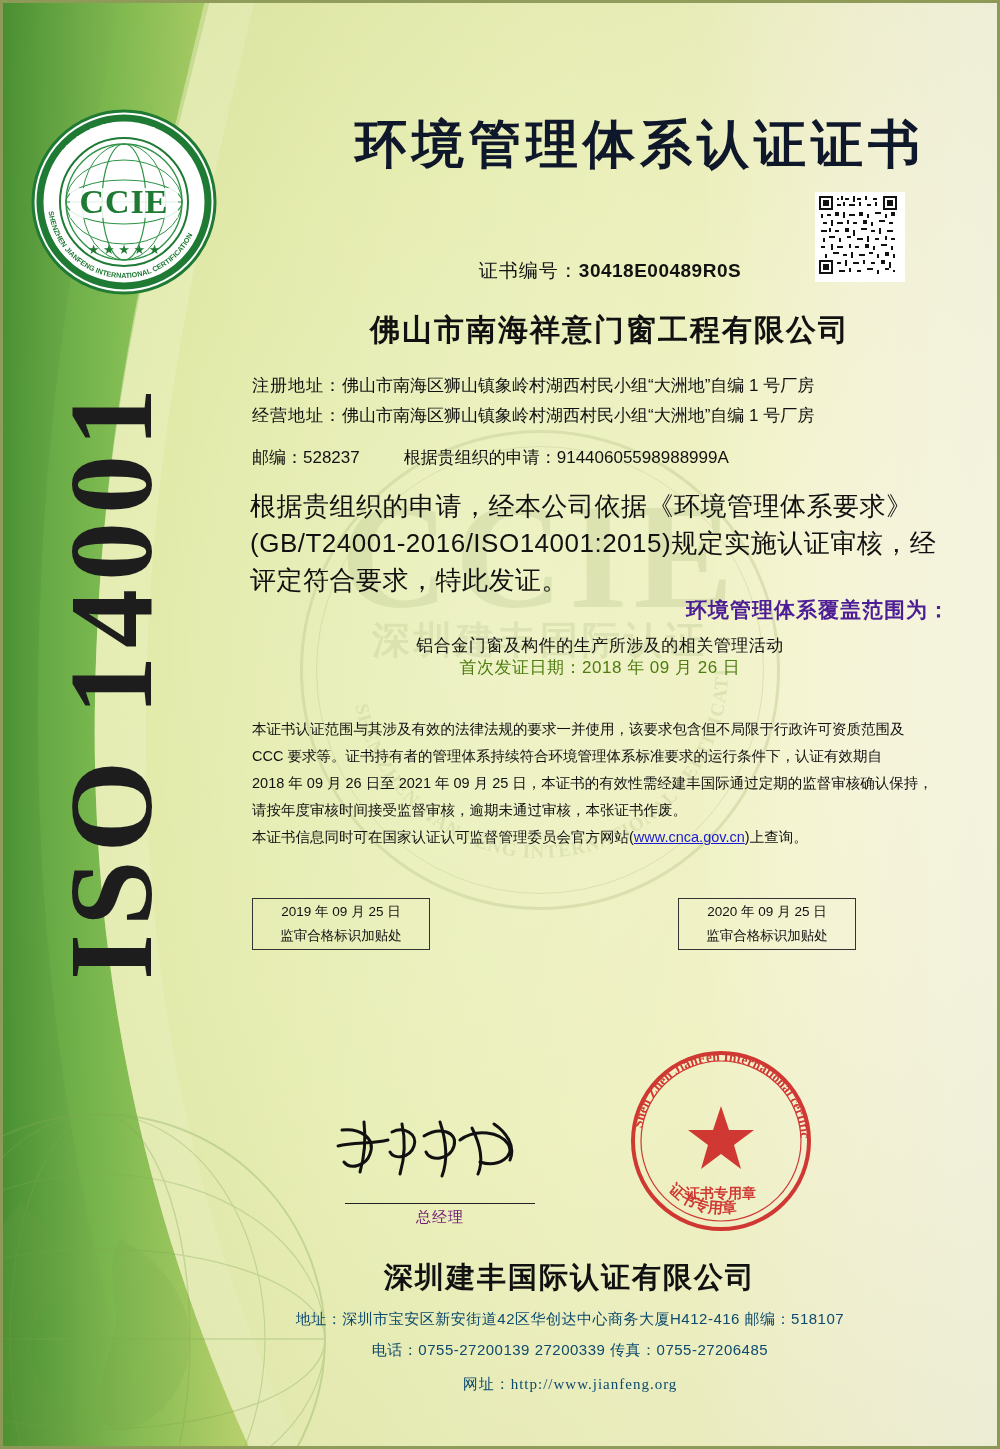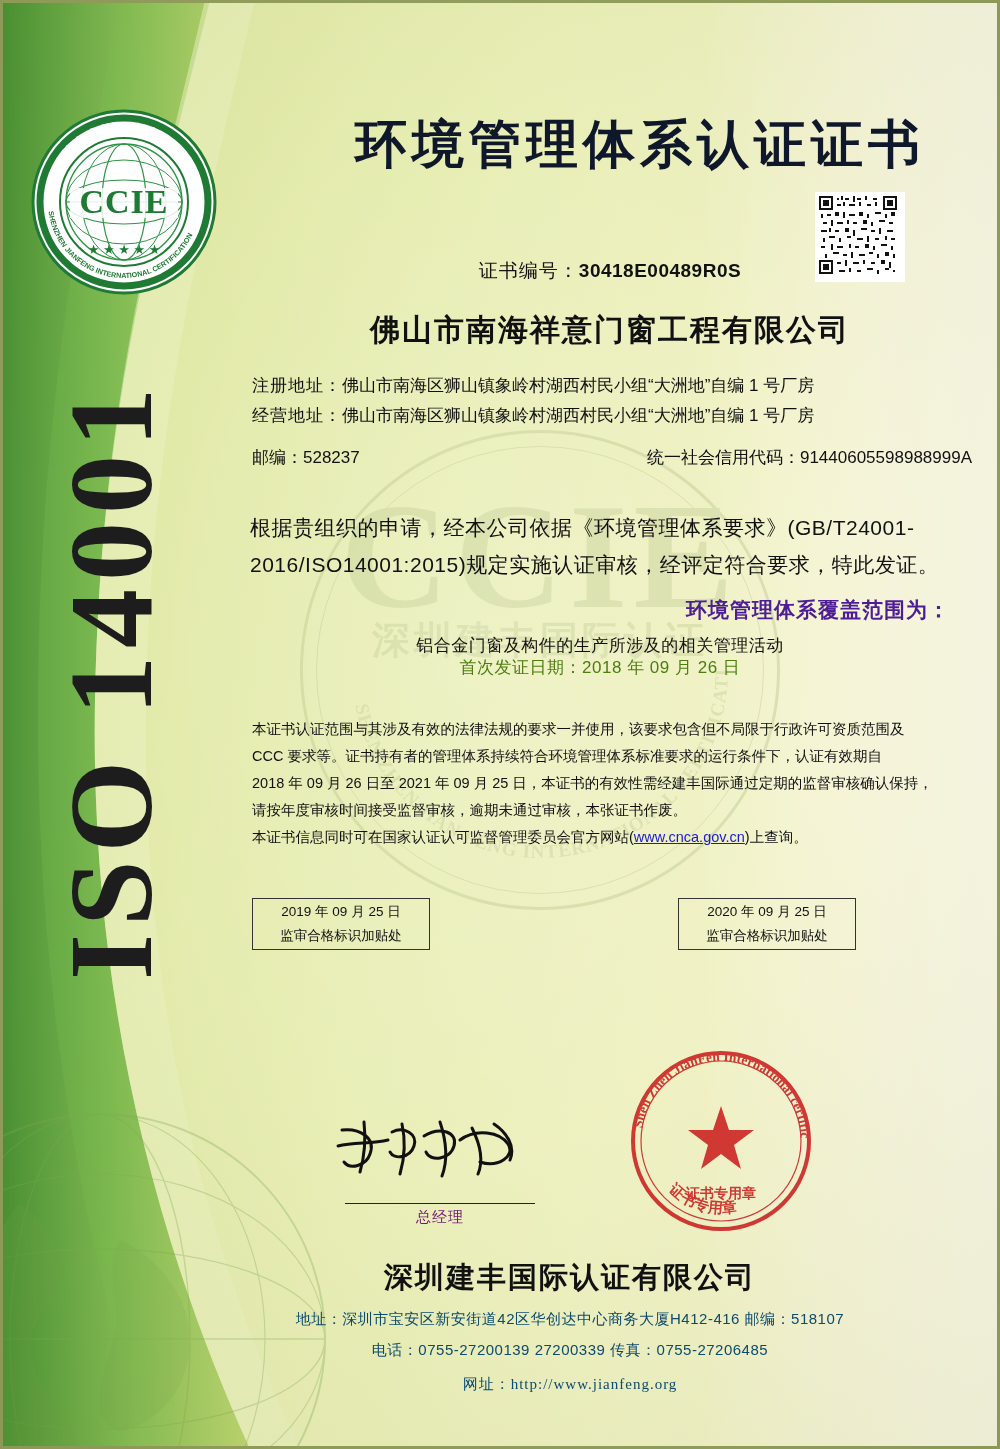--- a/index.html
+++ b/index.html
@@ -202,33 +202,32 @@
   .addr-row1 { top: 374px; }
   .addr-row2 { top: 404px; }
   .post-row {
     position: absolute;
     left: 252px;
     top: 446px;
     width: 720px;
     font-size: 17px;
     color: #111;
     display: flex;
-    justify-content: space-between;
-    gap: 60px;
+    justify-content: flex-start;
+    gap: 44px;
   }
   .para {
     position: absolute;
     left: 250px;
     top: 488px;
     width: 700px;
-    font-size: 21px;
+    font-size: 26px;
     line-height: 37px;
     color: #111;
     letter-spacing: 0.5px;
-    margin-top: 21px;
   }
   .scope-title {
     position: absolute;
     left: 250px;
     top: 596px;
     width: 700px;
     text-align: right;
     font-size: 21px;
     font-weight: bold;
     color: #4c1d95;
@@ -552,21 +551,21 @@
   </div>
   <div class="addr-row addr-row2">
     <span class="lbl">经营地址：</span><span>佛山市南海区狮山镇象岭村湖西村民小组“大洲地”自编 1 号厂房</span>
   </div>
 
   <div class="post-row">
     <span class="nowrap">
       <span>邮编：</span><span>528237</span>
     </span>
     <span class="nowrap">
-      <span>统一社会信用代码：</span><span>91440605598988999A</span>
+      <span>根据贵组织的申请：</span><span>91440605598988999A</span>
     </span>
   </div>
 
   <div class="para">根据贵组织的申请，经本公司依据《环境管理体系要求》(GB/T24001-2016/ISO14001:2015)规定实施认证审核，经评定符合要求，特此发证。</div>
 
   <div class="scope-title">环境管理体系覆盖范围为：</div>
   <div class="scope-body">铝合金门窗及构件的生产所涉及的相关管理活动</div>
   <div class="first-issue">首次发证日期：2018 年 09 月 26 日</div>
 
   <div class="fineprint">

